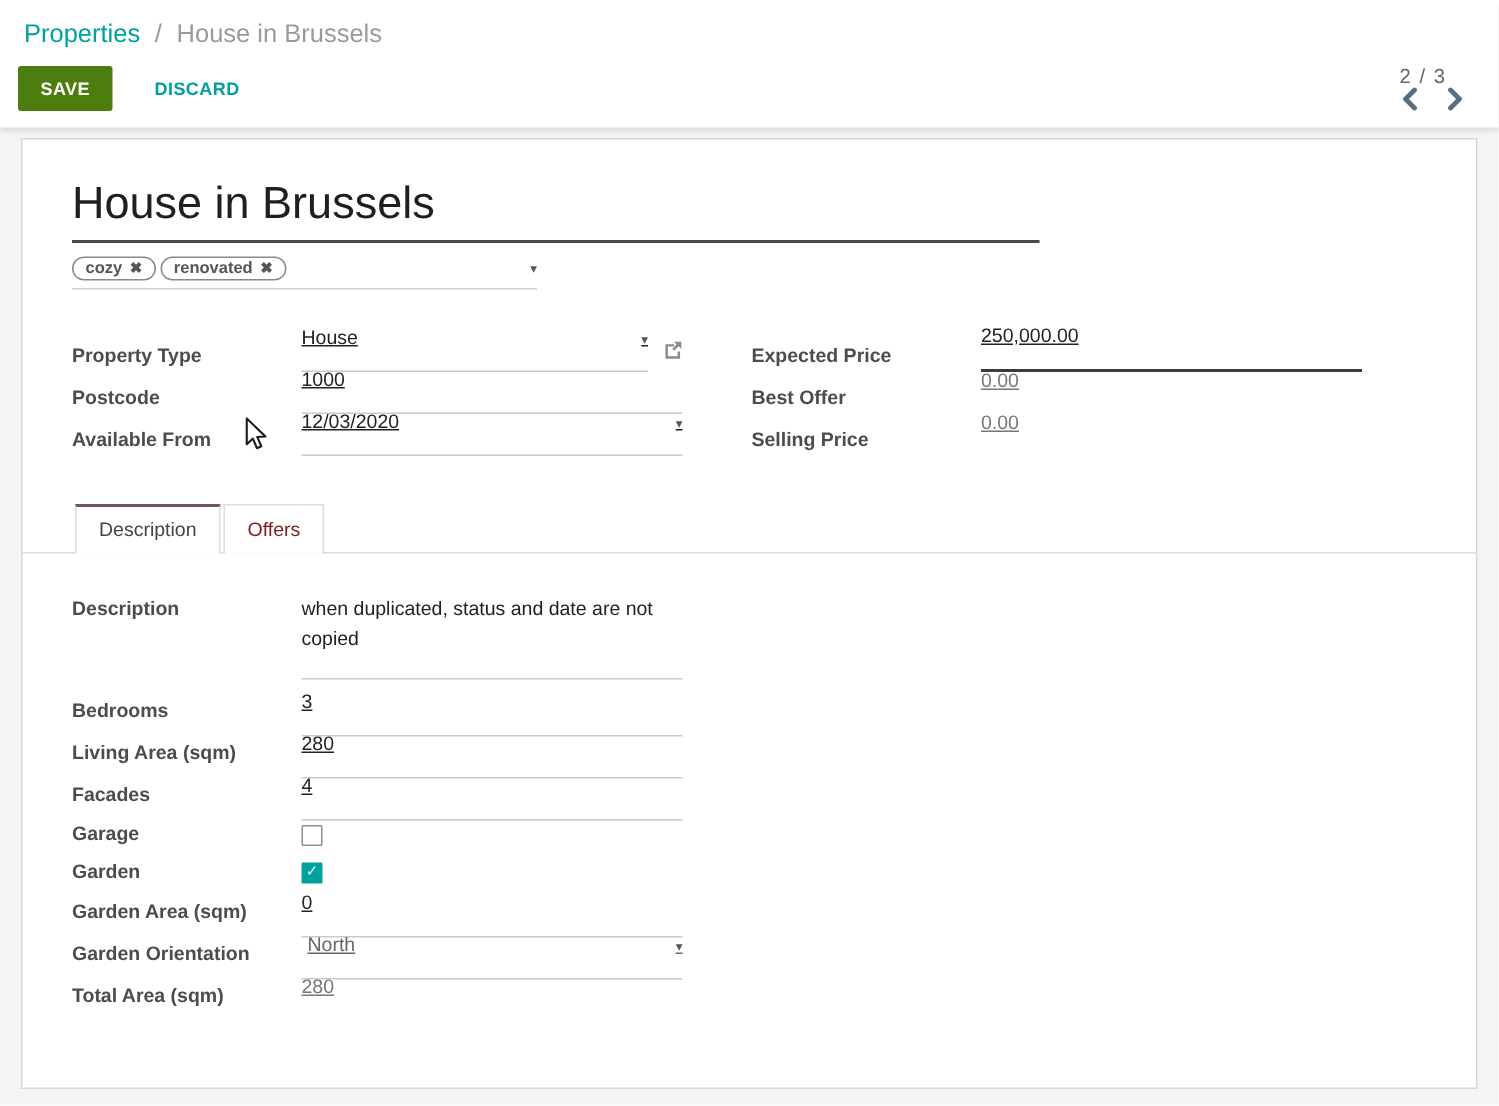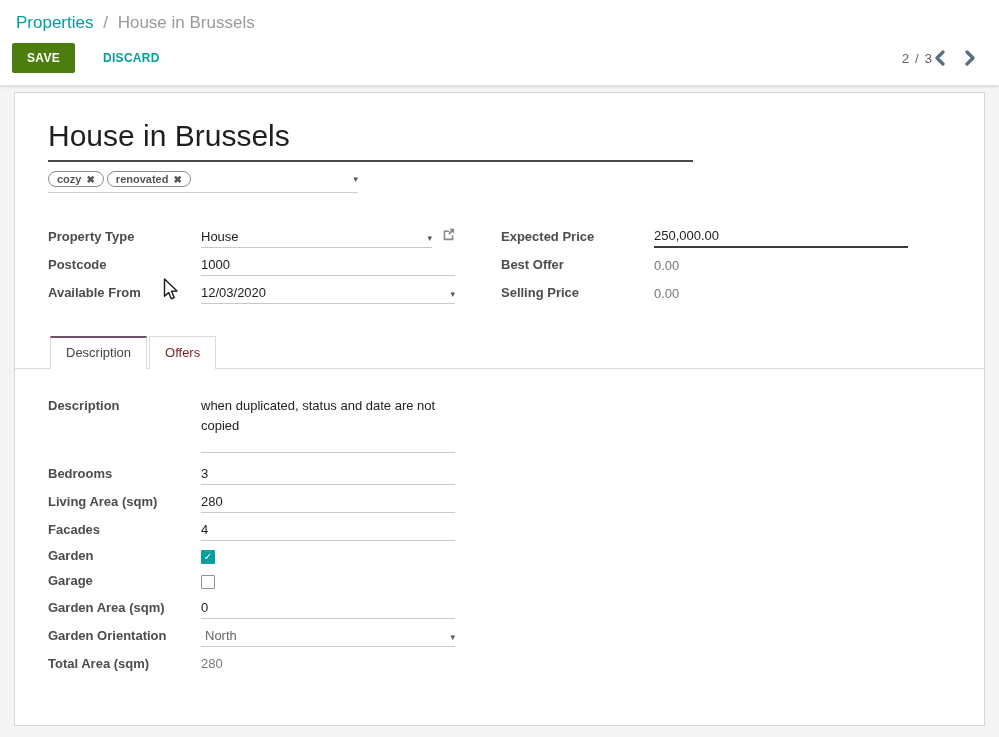--- a/index.html
+++ b/index.html
@@ -53,21 +53,22 @@
     font-weight:bold;
     letter-spacing:0.3px;
     margin-left:18px;
     padding:8px 10px;
     cursor:pointer;
   }
   .pager {
     margin-left:auto;
     margin-right:22px;
     display:flex;
-    align-items:center;
+    align-items:flex-start;
+    flex-direction:column;
   }
   .pager-count { font-size:13.5px; color:#666; letter-spacing:1px; }
   .pager-arrows { display:flex; gap:16px; }
   .pager-arrows svg { cursor:pointer; display:block; }
   
   .sheet-wrap { padding-top:7px; }
   .sheet {
     width:971px;
     height:634px;
     margin:0 auto;
@@ -130,23 +131,24 @@
     font-size:13px;
     font-weight:bold;
     color:#4c4c4c;
     padding-bottom:4px;
   }
   .field-value {
     flex:1;
     font-size:13px;
     color:#222;
     border-bottom:1px solid #c9c9c9;
-    padding-bottom:3px;
+    padding-bottom:15px;
     display:flex;
     align-items:flex-end;
+    text-decoration:underline;
   }
   .field-value .caret { margin-left:auto; padding-bottom:1px; }
   .field-value.focused { border-bottom:2px solid #3b3b3b; }
   .field-value.readonly { border-bottom:none; color:#777; }
   .field-value.select-value { color:#666; padding-left:4px; }
   .external-link { margin-left:10px; padding-bottom:3px; cursor:pointer; }
   
   .tab-bar {
     margin:32px -33px 0 -33px;
     padding:0 33px;
@@ -338,29 +340,29 @@
           <span>280</span>
         </span>
       </div>
       <div class="tc-row">
         <span class="field-label">Facades</span>
         <span class="field-value">
           <span>4</span>
         </span>
       </div>
       <div class="tc-row checkbox-row">
+        <span class="field-label">Garage</span>
+        <span class="checkbox">
+          
+        </span>
+      </div>
+      <div class="tc-row checkbox-row">
         <span class="field-label">Garden</span>
         <span class="checkbox checked">
           <span class="check">✓</span>
-        </span>
-      </div>
-      <div class="tc-row checkbox-row">
-        <span class="field-label">Garage</span>
-        <span class="checkbox">
-          
         </span>
       </div>
       <div class="tc-row">
         <span class="field-label">Garden Area (sqm)</span>
         <span class="field-value">
           <span>0</span>
         </span>
       </div>
       <div class="tc-row">
         <span class="field-label">Garden Orientation</span>

